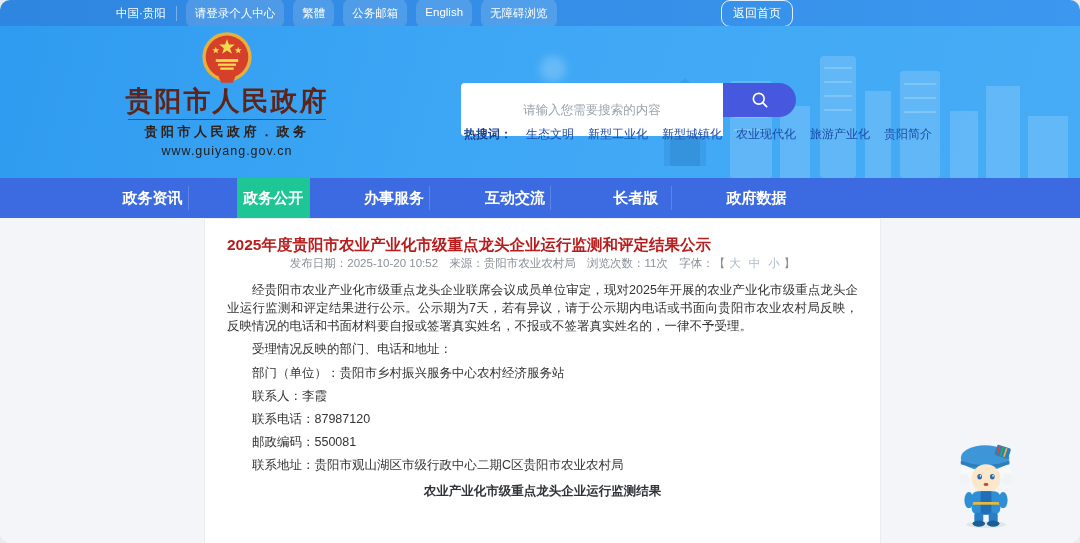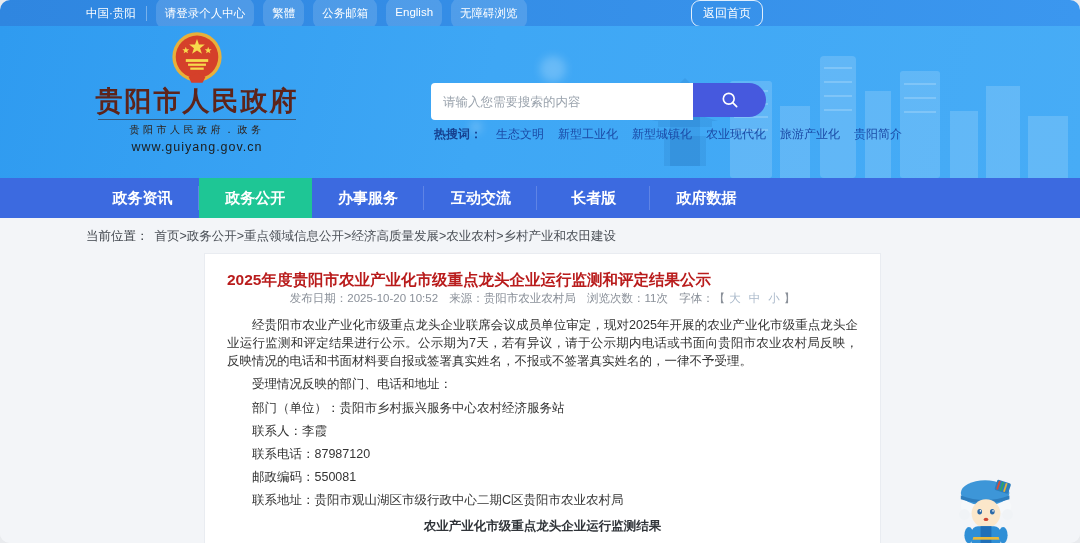--- a/index.html
+++ b/index.html
@@ -1,38 +1,38 @@
 <!DOCTYPE html>
 <html><head>
 <meta charset="utf-8">
 <style>
   html,body{margin:0;padding:0;background:#e9ebee;font-family:"Liberation Sans","DejaVu Sans",sans-serif;}
   .page{position:relative;width:1080px;height:543px;margin:0 auto;background:#f3f5f8;overflow:hidden;border-radius:10px;}
-  .shell{position:relative;width:677px;margin-left:86px;height:100%;}
+  .shell{position:relative;width:677px;margin-left:116px;height:100%;gap:48px;}
 
   
   .topbar{height:26px;background:linear-gradient(90deg,#2f86e0,#3b97ef);}
   .topbar .shell{display:flex;align-items:center;justify-content:space-between;}
   .topbar-left{display:flex;align-items:center;gap:9px;}
   .topbar-site{color:#fff;font-size:11.5px;padding-right:10px;border-right:1px solid rgba(255,255,255,.35);}
   .topbar-pill{color:#fff;font-size:11.5px;background:rgba(255,255,255,.14);border-radius:9px;padding:8px 9px;cursor:pointer;white-space:nowrap;}
   .backhome{color:#fff;font-size:12px;border:1px solid rgba(255,255,255,.85);border-radius:9px;padding:4px 11px;cursor:pointer;}
 
   
   .banner{position:relative;height:152px;background:linear-gradient(105deg,#2f9bf0 0%,#3ea7f5 45%,#47acf6 100%);overflow:hidden;}
   .banner .bokeh{position:absolute;border-radius:50%;background:rgba(255,255,255,.22);filter:blur(4px);}
   .skyline{position:absolute;right:0;bottom:0;opacity:.8;}
   .logo-block{position:absolute;left:6px;top:5px;width:210px;text-align:center;}
   .emblem{display:block;margin:0 auto 2px auto;}
   .logo-title{font-size:27px;font-weight:bold;color:#5d241a;letter-spacing:2px;line-height:1.05;}
   .logo-divider{height:1px;background:rgba(60,30,20,.55);margin:4px 6px 3px 6px;}
-  .logo-sub{font-size:10px;font-weight:normal;color:#2e2018;letter-spacing:3.5px;}
+  .logo-sub{font-size:13px;font-weight:bold;color:#2e2018;letter-spacing:3.5px;}
   .logo-url{font-size:12.5px;color:#1c1c1c;letter-spacing:1px;margin-top:3px;}
   .search-block{position:absolute;left:345px;top:57px;display:flex;}
-  .search-input{width:238px;height:21px;border:none;outline:none;border-radius:4px 0 0 4px;padding:8px 12px;font-size:12.5px;color:#333;background:#fff;font-family:inherit;}
+  .search-input{width:238px;height:21px;border:none;outline:none;border-radius:4px 0 0 4px;padding:16px 12px;font-size:12.5px;color:#333;background:#fff;font-family:inherit;text-align:center;}
   .search-input::placeholder{color:#9aa3ad;}
   .search-btn{width:73px;height:34px;border:none;background:#4659de;border-radius:0 17px 17px 0;cursor:pointer;display:flex;align-items:center;justify-content:center;}
   .hot-row{position:absolute;left:348px;top:100px;display:flex;gap:14px;white-space:nowrap;}
   .hot-label{font-size:12px;color:#16408f;font-weight:bold;}
   .hot-word{font-size:12px;color:#1b4aa6;cursor:pointer;}
 
   
   .nav{height:40px;background:#3c6ae0;}
   .nav .shell{display:flex;height:100%;}
   .nav-tab{flex:1;display:flex;align-items:center;justify-content:center;color:#fff;font-size:15px;font-weight:bold;cursor:pointer;position:relative;}
@@ -159,26 +159,20 @@
     <div class="shell" id="nav-tabs">
         <div class="nav-tab">政务资讯</div>
         <div class="nav-tab active">政务公开</div>
         <div class="nav-tab">办事服务</div>
         <div class="nav-tab">互动交流</div>
         <div class="nav-tab">长者版</div>
         <div class="nav-tab">政府数据</div>
       </div>
   </div>
 
-  <div class="crumb-row">
-    <div class="shell">
-      <span class="crumb-label">当前位置：</span>
-      <span class="crumb-path">首页&gt;政务公开&gt;重点领域信息公开&gt;经济高质量发展&gt;农业农村&gt;乡村产业和农田建设</span>
-    </div>
-  </div>
 
   <div class="content-area">
     <div class="card">
       <div class="art-title">2025年度贵阳市农业产业化市级重点龙头企业运行监测和评定结果公示</div>
       <div class="art-meta">
         <span>发布日期：2025-10-20 10:52</span>
         <span>来源：贵阳市农业农村局</span>
         <span>浏览次数：11次</span>
         <span style="margin-right:0;">字体：【</span><span id="font-sizes" style="margin:0;"><span class="font-size-opt">大</span><span class="font-size-opt">中</span><span class="font-size-opt">小</span></span><span style="margin-left:0;">】</span>
       </div>

